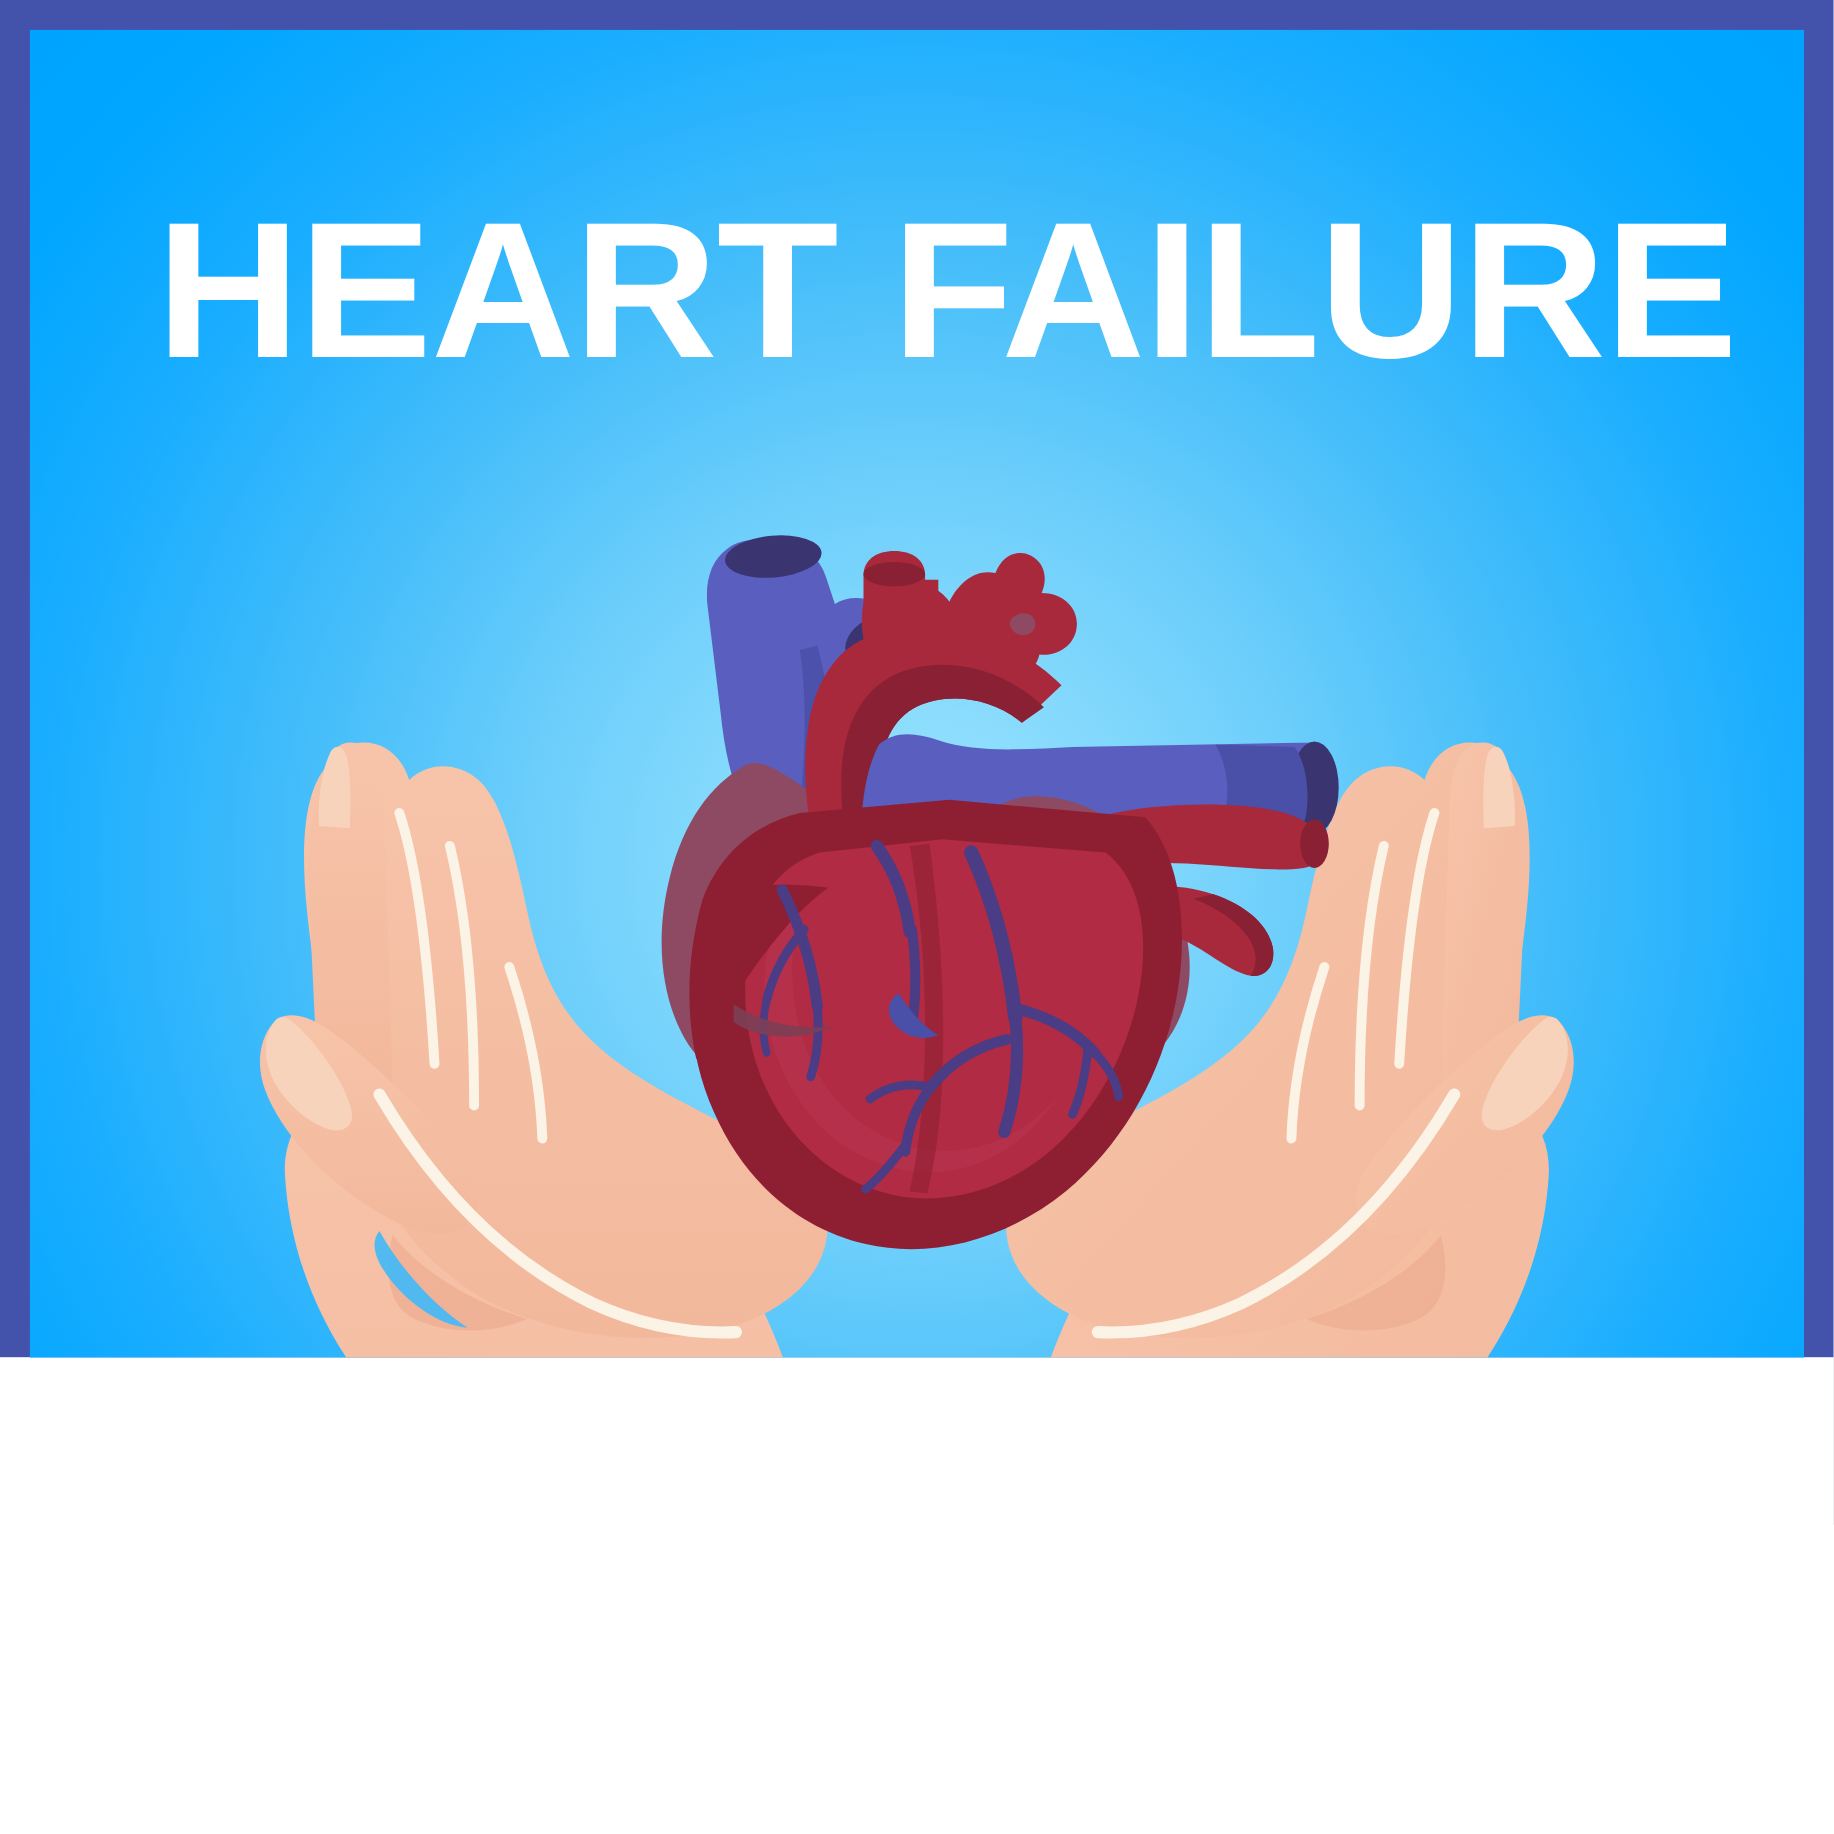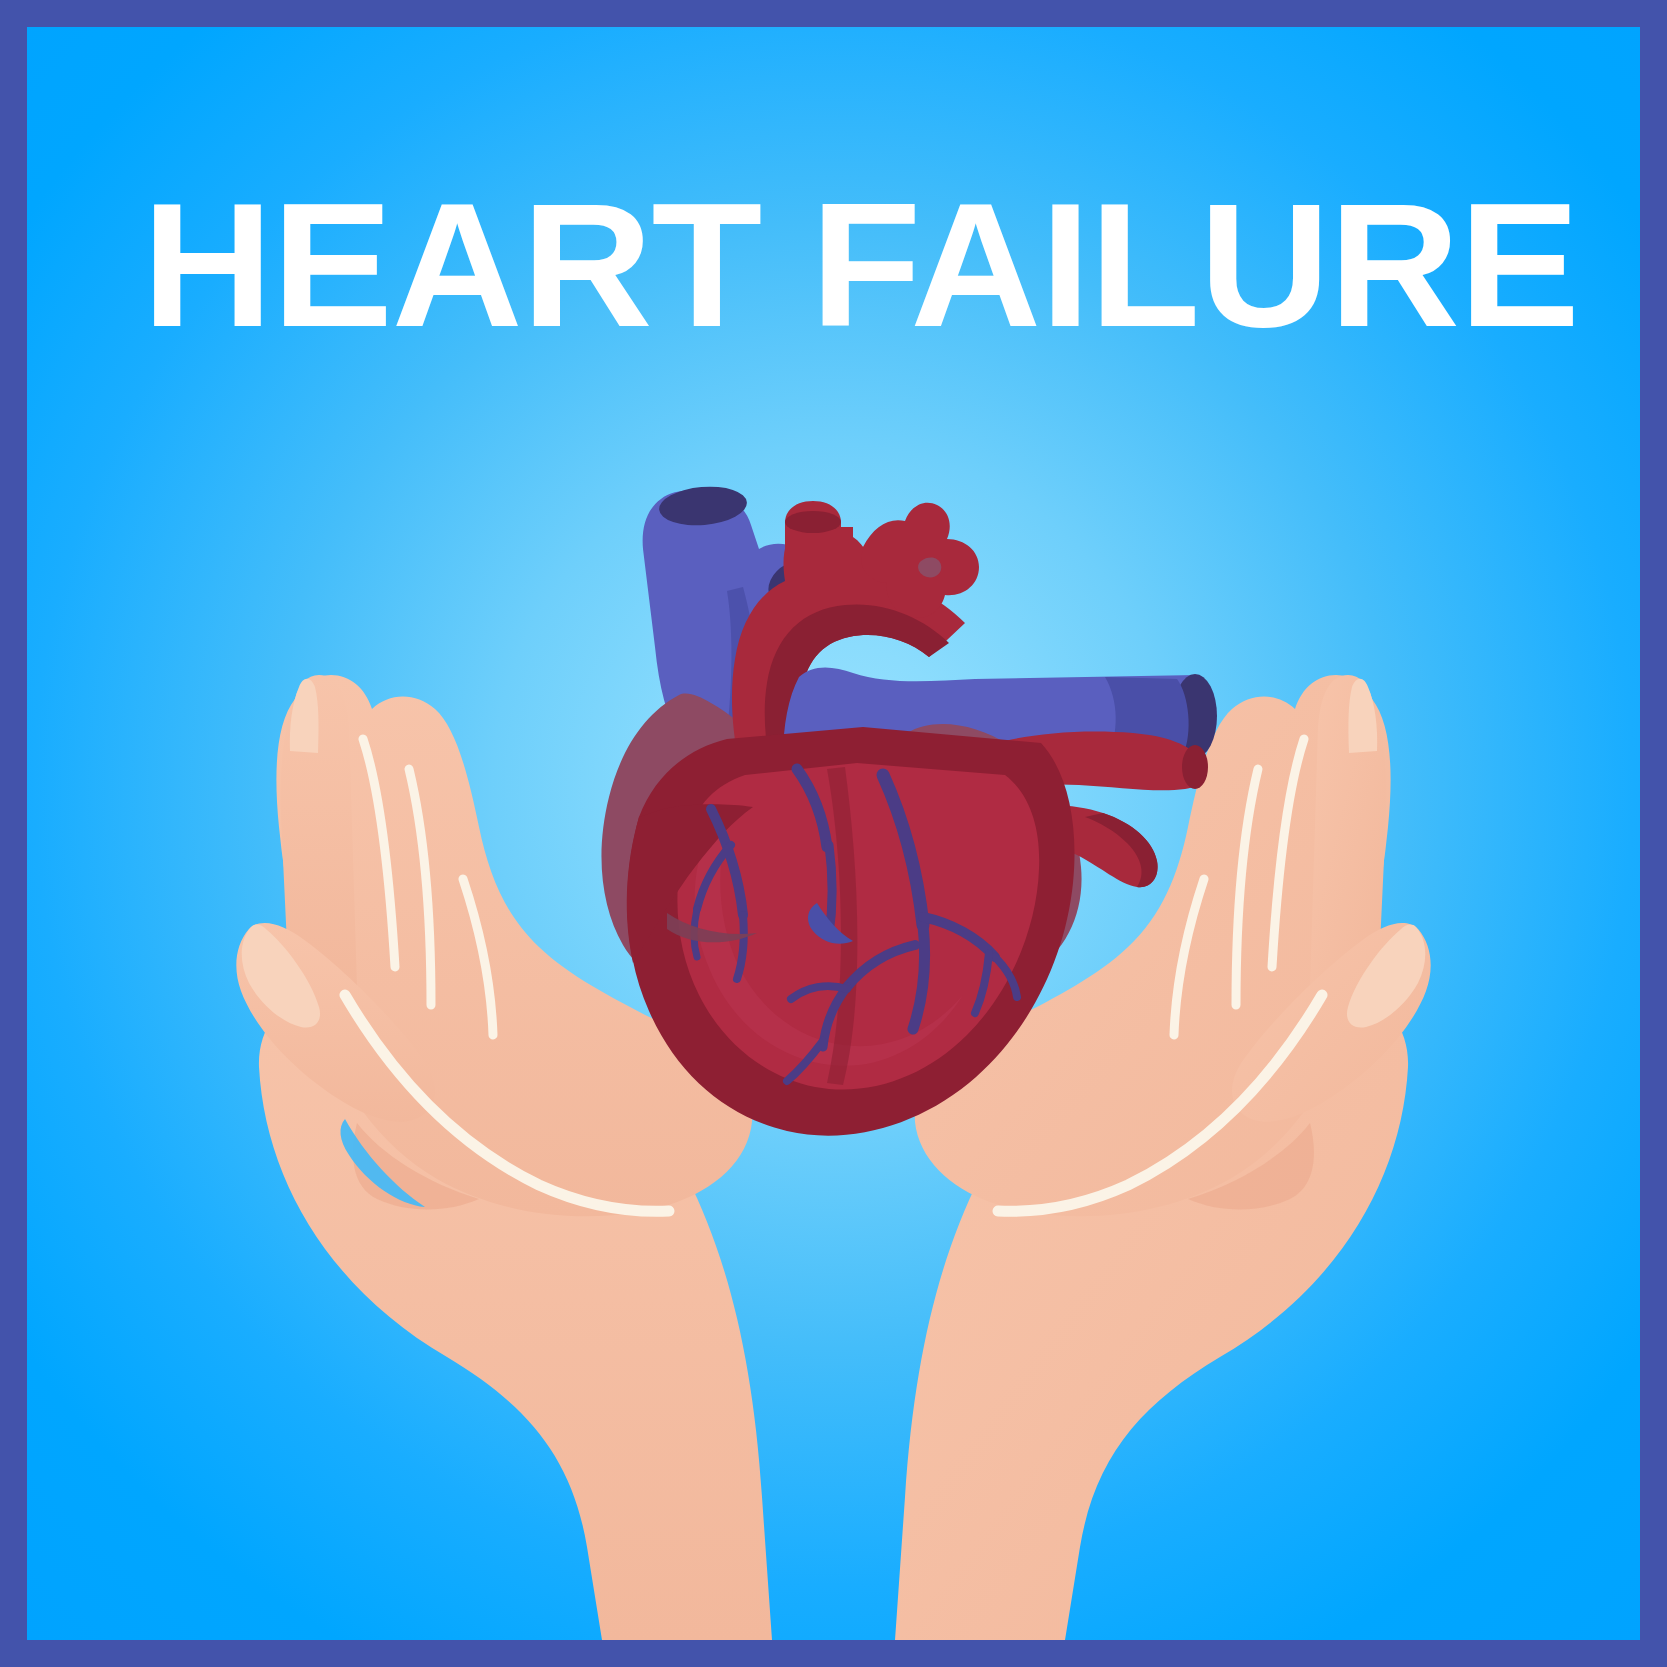--- a/index.html
+++ b/index.html
@@ -1,18 +1,18 @@
 <!DOCTYPE html>
 <html><head>
 <meta charset="utf-8">
 <style>
   html,body{margin:0;padding:0;background:#fff;}
   body{width:1667px;height:1667px;overflow:hidden;
        font-family:"Liberation Sans",sans-serif;}
-  #poster{position:relative;width:1667px;height:1667px;overflow:hidden;}
+  #poster{position:relative;width:1667px;height:1234px;overflow:hidden;}
   #frame{position:absolute;inset:0;background:var(--border,#4353AB);}
   #stage{position:absolute;left:27px;top:27px;width:1613px;height:1613px;overflow:hidden;}
   #bg{position:absolute;inset:0;
       background:radial-gradient(circle at 50% 47%,
         #9BE2FE 0%, #8BDCFD 12%, #6ECFFB 29%, #44BDFA 48%,
         #19ADFF 68%, #00A6FF 84%, #00A3FF 100%);}
   #art{position:absolute;left:0;top:0;width:1613px;height:1613px;}
   #title{position:absolute;left:115px;top:150px;width:1390px;
          color:#FFFFFF;font-weight:700;font-size:176px;line-height:1.0;
          letter-spacing:-1px;white-space:nowrap;

